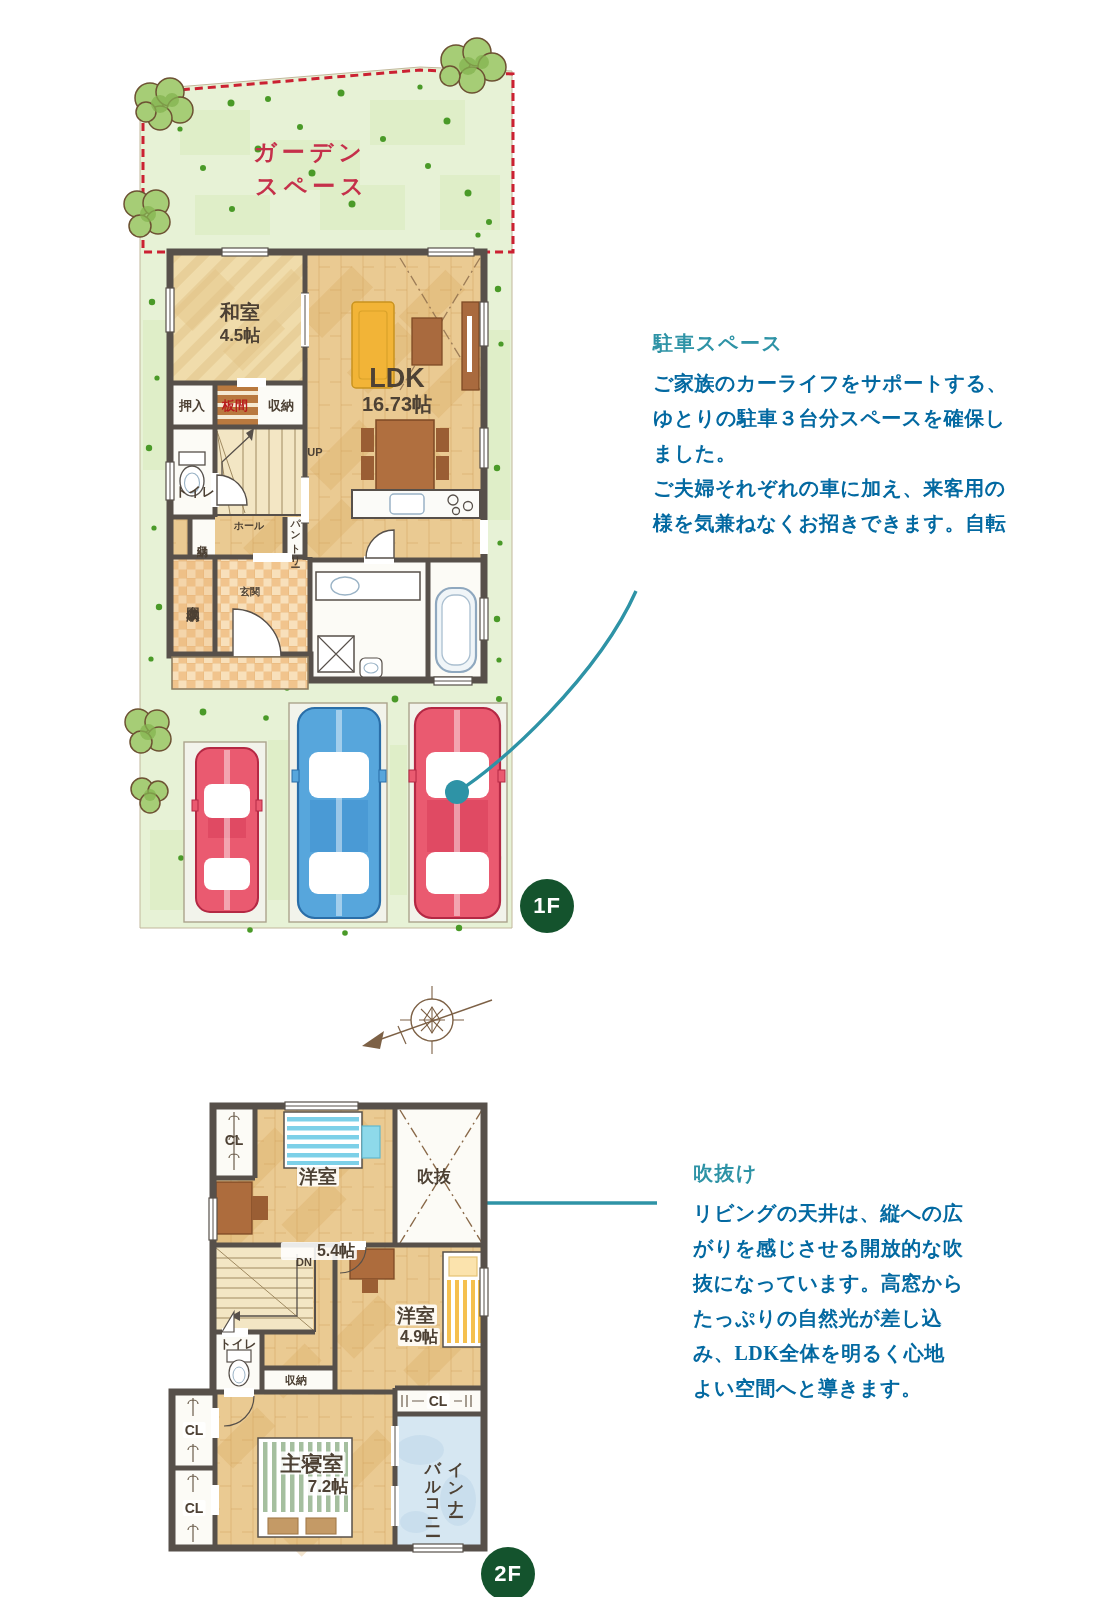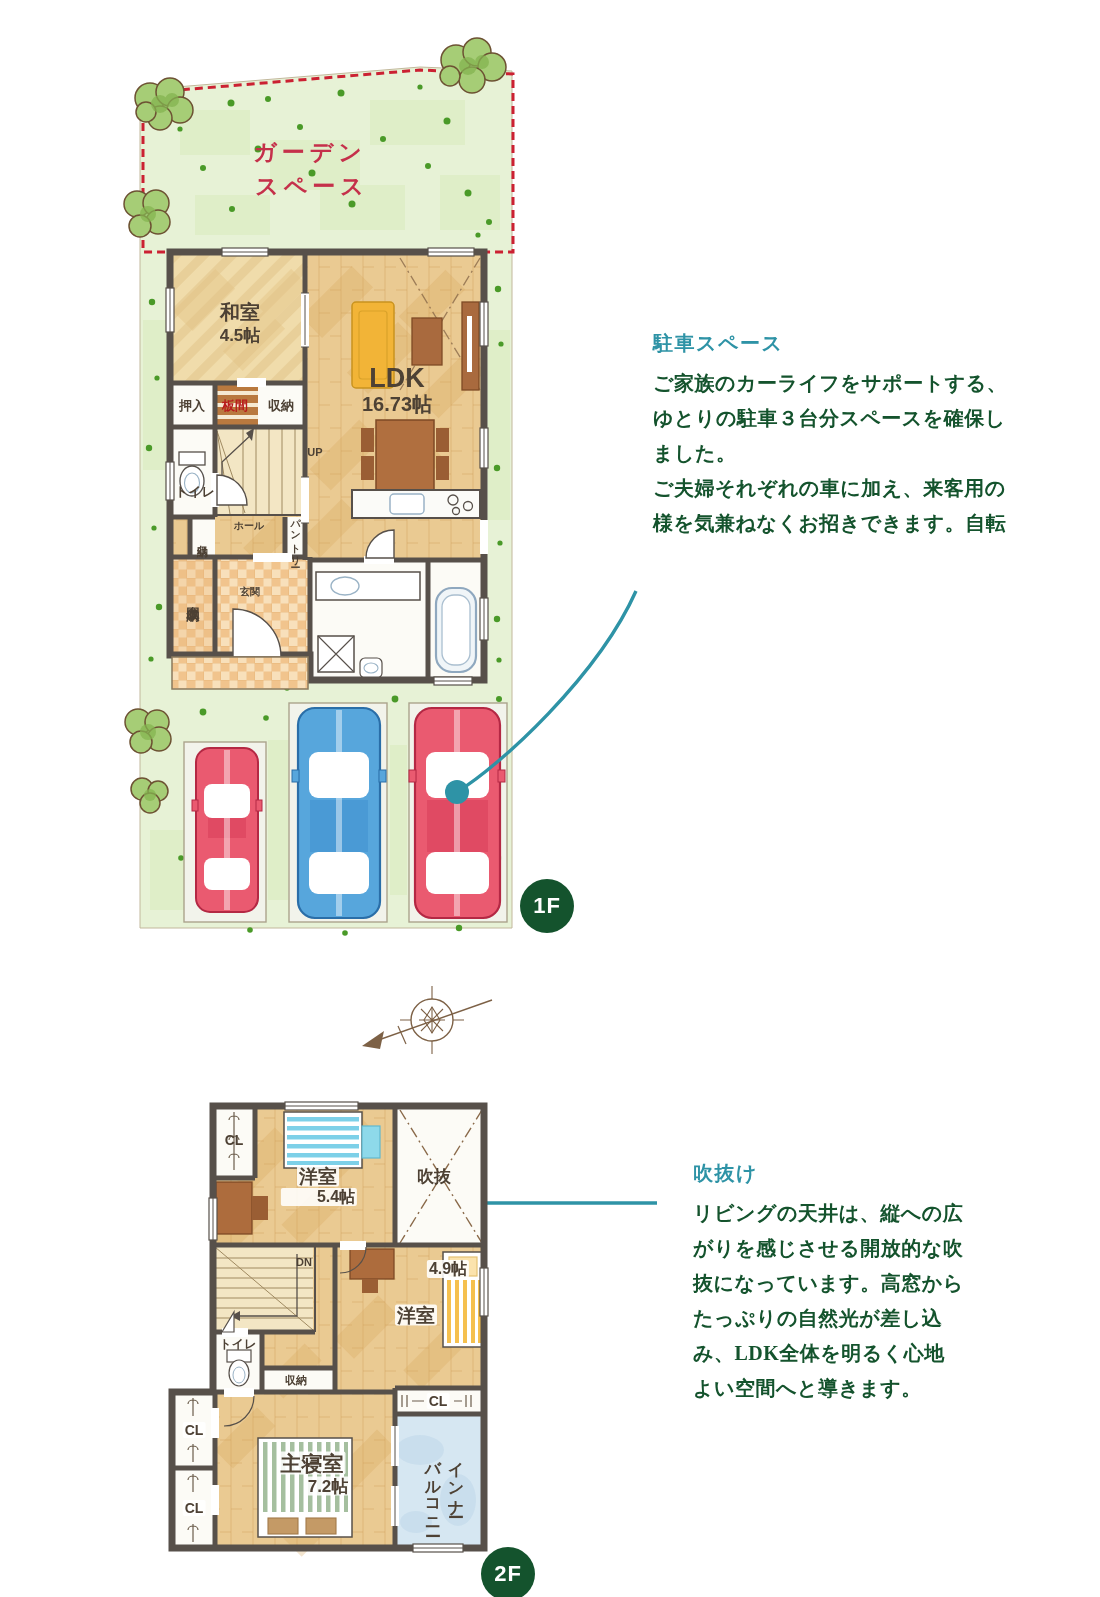--- a/index.html
+++ b/index.html
@@ -15,21 +15,21 @@
   .s14{font-size:14px}.s15{font-size:10px}.s16{font-size:16px}.s17{font-size:17px}
   .s19{font-size:19px}.s20{font-size:20px}.s21{font-size:21px}.s27{font-size:27px}
   .garden-lbl{position:absolute;transform:translate(-50%,-50%);color:#c5304a;
        font-family:"Liberation Serif",serif;font-weight:600;letter-spacing:5px;font-size:23px;white-space:nowrap;}
   .badge{position:absolute;transform:translate(-50%,-50%);width:54px;height:54px;border-radius:50%;
        background:#14532d;color:#fff;display:flex;align-items:center;justify-content:center;
        font:700 22px "Liberation Sans",sans-serif;letter-spacing:1px;}
   .note{position:absolute;}
   .note .ttl{font-family:"Liberation Sans",sans-serif;color:#2e93a6;font-size:20px;
        font-weight:700;letter-spacing:1.5px;margin:0 0 9px 0;}
-  .note .ln{font-family:"Liberation Serif",serif;color:#14532d;font-size:20px;font-weight:700;
+  .note .ln{font-family:"Liberation Serif",serif;color:#0369a1;font-size:20px;font-weight:700;
        line-height:35px;letter-spacing:0.5px;white-space:nowrap;}
 </style>
 </head>
 <body>
 
 <div class="page">
 
 <svg class="plan-svg" width="1100" height="1597" viewBox="0 0 1100 1597">
   <defs>
     <pattern id="wood" width="22" height="46" patternUnits="userSpaceOnUse">
@@ -498,27 +498,27 @@
 <div class="lbl s10 vert" style="left:295px;top:537px;">パントリー</div>
 <div class="lbl s13 vert" style="left:193px;top:598px;">土間収納</div>
 <div class="lbl s15" style="left:250px;top:592px;">玄関</div>
 <div class="lbl s11" style="left:315px;top:452px;">UP</div>
 <div class="lbl s27" style="left:397px;top:378px;">LDK</div>
 <div class="lbl s20" style="left:397px;top:404px;">16.73帖</div>
 <div class="badge" style="left:547px;top:906px;">1F</div>
 
 <div class="lbl s14" style="left:234px;top:1140px;">CL</div>
 <div class="lbl s19 chip" style="left:318px;top:1176px;">洋室</div>
-<div class="lbl s16 chip" style="left:319px;top:1197px;padding-left:36px;">5.4帖</div>
+<div class="lbl s16 chip" style="left:319px;top:1251px;padding-left:36px;">5.4帖</div>
 <div class="lbl s17" style="left:434px;top:1176px;">吹抜</div>
 <div class="lbl s11" style="left:304px;top:1262px;">DN</div>
 <div class="lbl s12" style="left:238px;top:1344px;">トイレ</div>
 <div class="lbl s11" style="left:296px;top:1380px;">収納</div>
 <div class="lbl s19 chip" style="left:416px;top:1315px;">洋室</div>
-<div class="lbl s16 chip" style="left:419px;top:1269px;margin-left:29px;">4.9帖</div>
+<div class="lbl s16 chip" style="left:419px;top:1337px;">4.9帖</div>
 <div class="lbl s14 chip" style="left:438px;top:1401px;">CL</div>
 <div class="lbl s14 chip" style="left:194px;top:1430px;">CL</div>
 <div class="lbl s14 chip" style="left:194px;top:1508px;">CL</div>
 <div class="lbl s21 chip" style="left:312px;top:1463px;">主寝室</div>
 <div class="lbl s17 chip" style="left:328px;top:1486px;">7.2帖</div>
 <div class="lbl s16 vert" style="left:456px;top:1480px;">インナー</div>
 <div class="lbl s16 vert" style="left:433px;top:1489px;">バルコニー</div>
 <div class="badge" style="left:508px;top:1574px;">2F</div>
 
 <div class="note" style="left:653px;top:330px;">

